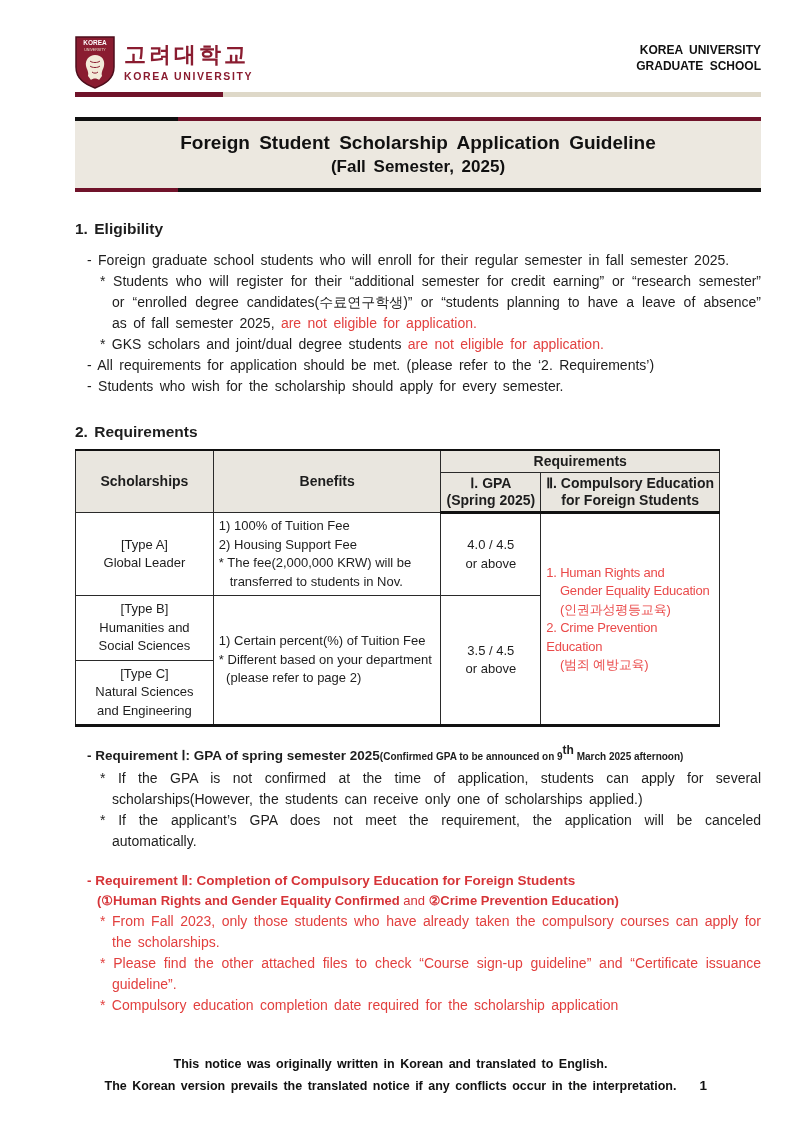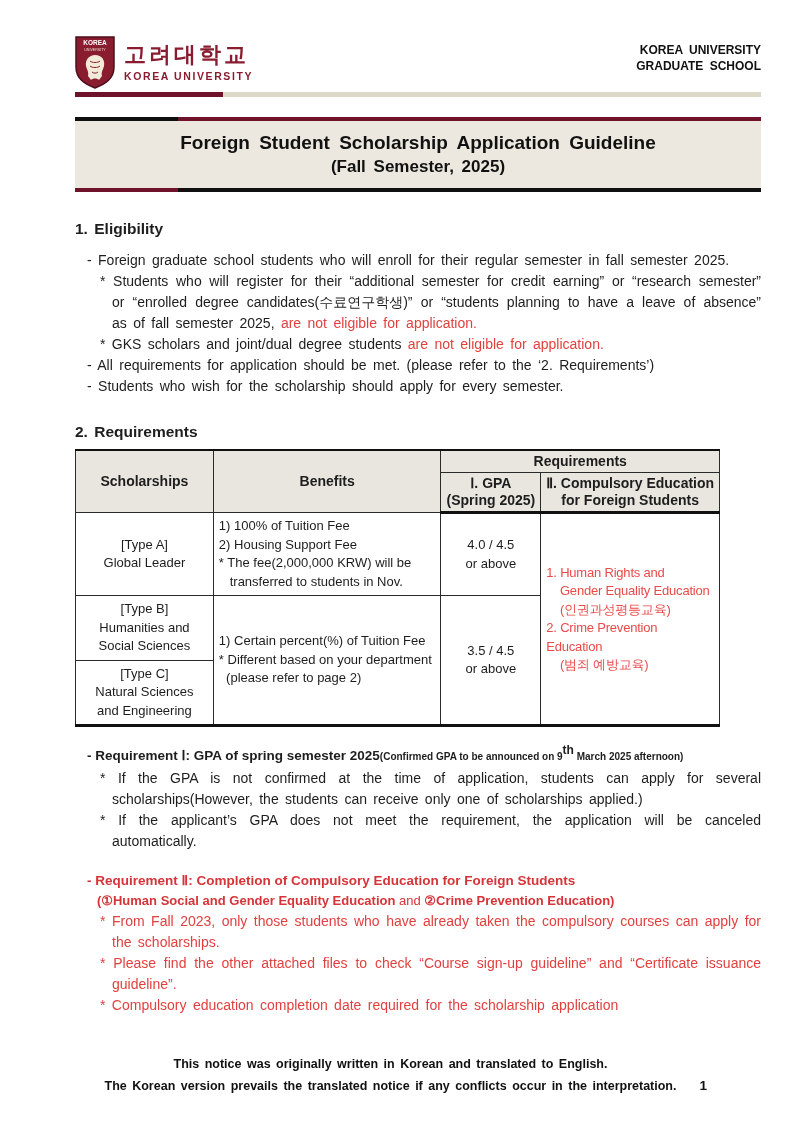--- a/index.html
+++ b/index.html
@@ -161,21 +161,21 @@
       </tr>
     </tbody>
   </table>
 
   <p class="req1-head" style="margin-top:12px;"><span>- Requirement Ⅰ: GPA of spring semester 2025</span><span class="req1-paren">(Confirmed GPA to be announced on 9</span><sup>th</sup><span class="req1-paren"> March 2025 afternoon)</span></p>
   <p class="body-text hang-star">* If the GPA is not confirmed at the time of application, students can apply for several scholarships(However, the students can receive only one of scholarships applied.)</p>
   <p class="body-text hang-star">* If the applicant’s GPA does not meet the requirement, the application will be canceled automatically.</p>
 
   <div class="req2">
     <p class="head">- Requirement Ⅱ: Completion of Compulsory Education for Foreign Students</p>
-    <p class="sub"><span>(①Human Social and Gender Equality Education</span><span class="plain"> and </span><span>②Crime Prevention Education)</span></p>
+    <p class="sub"><span>(①Human Rights and Gender Equality Confirmed</span><span class="plain"> and </span><span>②Crime Prevention Education)</span></p>
     <p class="body-text hang-star">* From Fall 2023, only those students who have already taken the compulsory courses can apply for the scholarships.</p>
     <p class="body-text hang-star">* Please find the other attached files to check “Course sign-up guideline” and “Certificate issuance guideline”.</p>
     <p class="body-text hang-star">* Compulsory education completion date required for the scholarship application</p>
   </div>
 
   <div class="footer">
     <div>This notice was originally written in Korean and translated to English.</div>
     <div>The Korean version prevails the translated notice if any conflicts occur in the interpretation.</div>
     <span class="page-num">1</span>
   </div>

